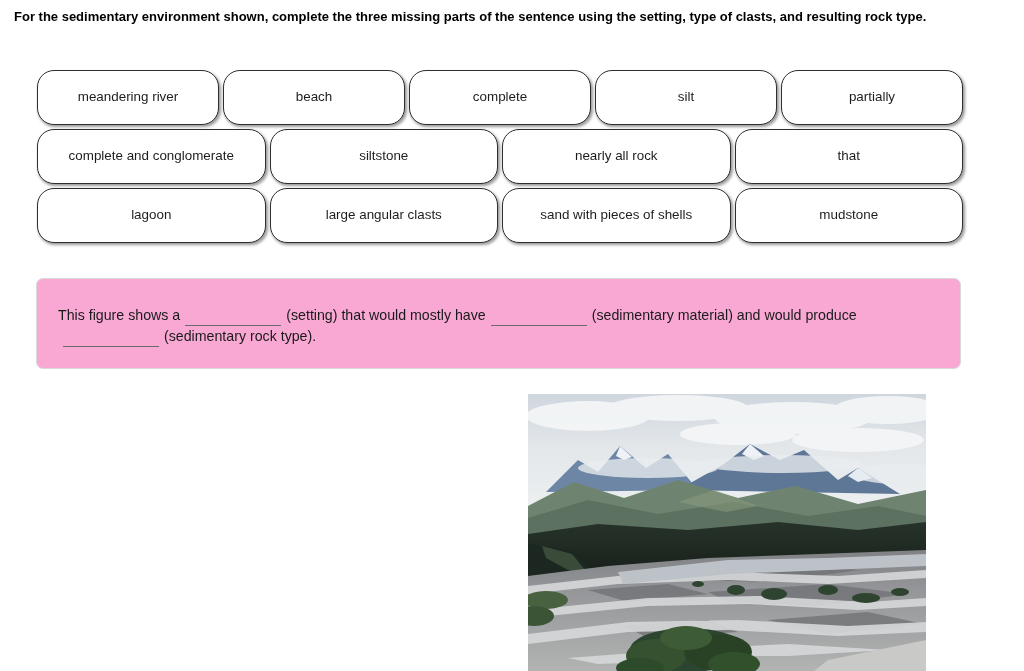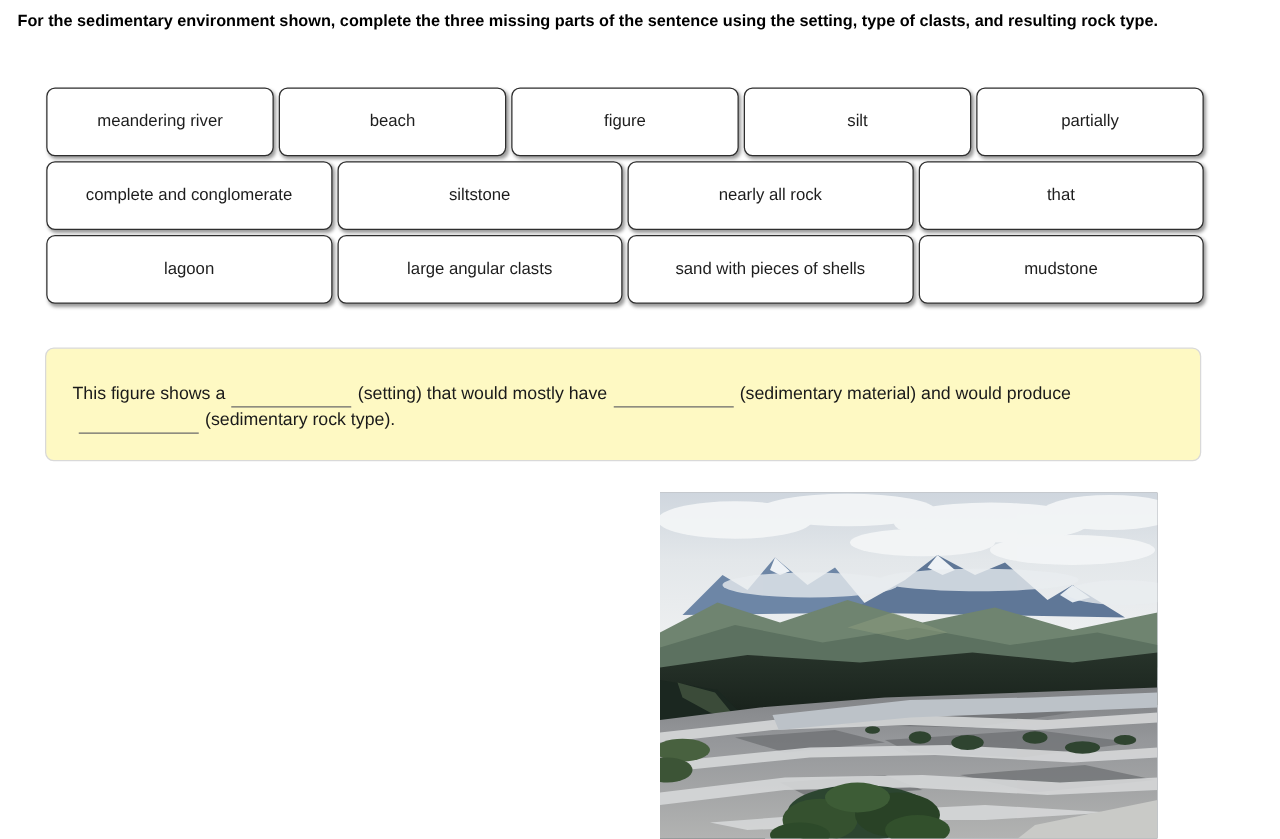--- a/index.html
+++ b/index.html
@@ -40,21 +40,21 @@
     display: flex;
     gap: 4px;
     margin-bottom: 4px;
   }
   .tile {
     flex: 1 1 0;
     height: 55px;
     box-sizing: border-box;
     background: #ffffff;
     border: 1.5px solid #2e2e2e;
-    border-radius: 7px;
+    border-radius: 17px;
     box-shadow: 1.5px 2px 3px rgba(0,0,0,0.40);
     display: flex;
     align-items: center;
     justify-content: center;
     text-align: center;
     font-size: 13.4px;
     line-height: 16.5px;
     color: #1d1d1d;
     padding: 2px 6px;
     cursor: pointer;
@@ -62,21 +62,21 @@
   }
 
   
   .sentence-panel {
     position: absolute;
     left: 36px;
     top: 278px;
     width: 925px;
     height: 91px;
     box-sizing: border-box;
-    background: #fef9c3;
+    background: #f9a8d4;
     border: 1px solid #d9d9d9;
     border-radius: 7px;
   }
   .sentence-text {
     position: absolute;
     left: 21px;
     top: 26px;
     right: 14px;
     font-size: 14.2px;
     line-height: 21px;
@@ -107,21 +107,21 @@
 </head>
 <body>
 
 <div class="prompt">For the sedimentary environment shown, complete the three missing parts of the sentence using the setting, type of clasts, and resulting rock type.</div>
 
 <div class="word-bank">
 
   <div class="bank-row">
     <div class="tile">meandering river</div>
     <div class="tile">beach</div>
-    <div class="tile">figure</div>
+    <div class="tile">complete</div>
     <div class="tile">silt</div>
     <div class="tile">partially</div>
   </div>
 
   <div class="bank-row">
     <div class="tile">complete and conglomerate</div>
     <div class="tile">siltstone</div>
     <div class="tile">nearly all rock</div>
     <div class="tile">that</div>
   </div>

